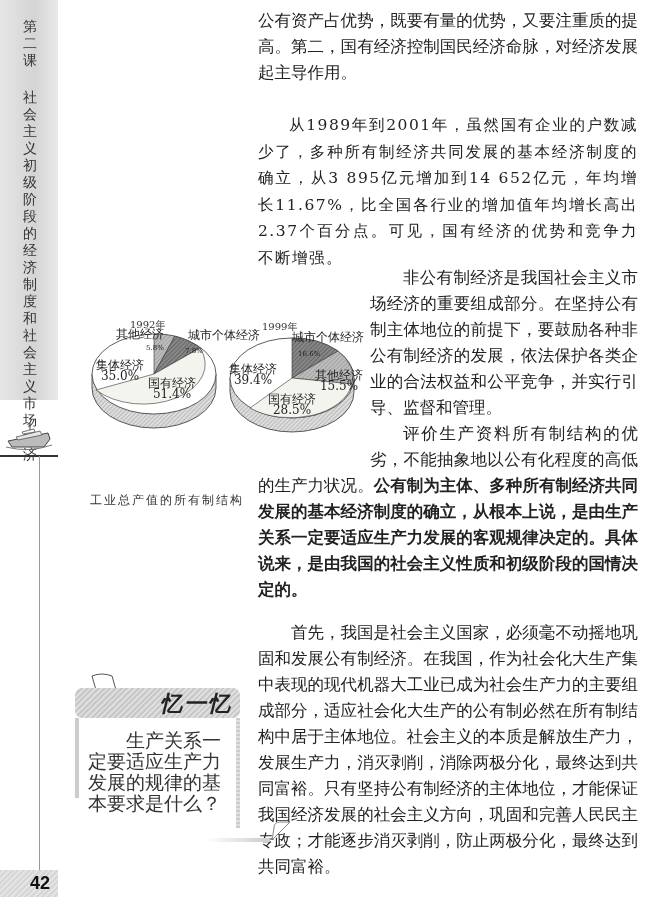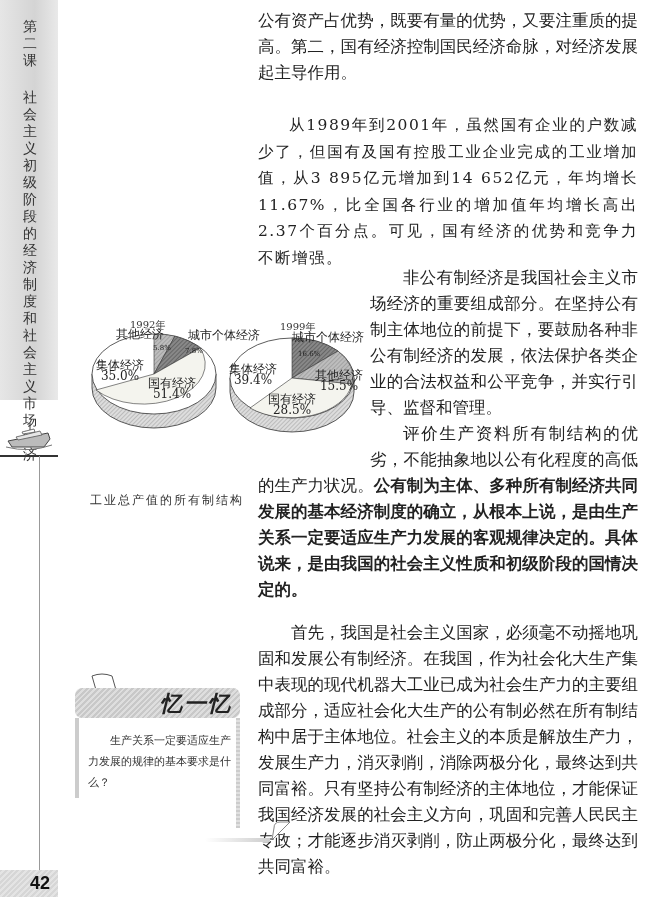--- a/index.html
+++ b/index.html
@@ -29,21 +29,21 @@
   .caption { position:absolute; left:90px; top:492px; font-size:12px; letter-spacing:2px; color:#333;
              font-family:"DejaVu Serif", serif; }
   .recall-box { position:absolute; left:60px; top:650px; width:180px; height:205px; }
   .recall-banner { position:absolute; left:15px; top:38px; width:165px; height:30px;
                    background:repeating-linear-gradient(135deg,#c8c8c8 0 2px,#dedede 2px 4px);border-radius:7px; }
   .recall-title { position:absolute; right:8px; top:1px; font-size:22px; font-style:italic; font-weight:bold;
                   color:#222; letter-spacing:2px; }
   .recall-left { position:absolute; left:15px; top:68px; width:4px; height:80px; background:#ccc; }
   .recall-right { position:absolute; left:176px; top:68px; width:4px; height:110px;
                   background:repeating-linear-gradient(0deg,#ccc 0 2px,#e0e0e0 2px 4px); }
-  .recall-text { position:absolute; left:28px; top:80px; width:145px; font-size:11px; line-height:21px; color:#333; }
+  .recall-text { position:absolute; left:28px; top:80px; width:145px; font-size:19px; line-height:21px; color:#333; }
   .recall-bottom { position:absolute; left:145px; top:188px; width:65px; height:4px;
                    background:linear-gradient(90deg,#fff,#ccc); }
   .fold { position:absolute; left:210px; top:170px; width:22px; height:22px; }
 </style>
 </head>
 <body>
 
 <div class="side-band">
   <div class="side-title">
     <span>第二课</span>
@@ -60,36 +60,36 @@
   <path d="M2 32 Q25 38 48 30" fill="none" stroke="#777"></path>
 </svg>
 <div class="hline"></div>
 <div class="vline"></div>
 <div class="page-num-box">
   <span class="page-num">42</span>
 </div>
 
 <div class="para" style="left:258px; top:8px; width:380px;">公有资产占优势，既要有量的优势，又要注重质的提高。第二，国有经济控制国民经济命脉，对经济发展起主导作用。</div>
 
-<div class="para p-song indent" style="left:258px; top:112px; width:380px; font-size:15.5px; line-height:26.5px;">从1989年到2001年，虽然国有企业的户数减少了，但国有及国有控股工业企业完成的工业增加值，从3 895亿元增加到14 652亿元，年均增长11.67%，比全国各行业的增加值年均增长高出2.37个百分点。可见，国有经济的优势和竞争力不断增强。</div>
+<div class="para p-song indent" style="left:258px; top:112px; width:380px; font-size:15.5px; line-height:26.5px;">从1989年到2001年，虽然国有企业的户数减少了，多种所有制经济共同发展的基本经济制度的确立，从3 895亿元增加到14 652亿元，年均增长11.67%，比全国各行业的增加值年均增长高出2.37个百分点。可见，国有经济的优势和竞争力不断增强。</div>
 
 <div class="para indent" style="left:370px; top:265px; width:268px;">非公有制经济是我国社会主义市场经济的重要组成部分。在坚持公有制主体地位的前提下，要鼓励各种非公有制经济的发展，依法保护各类企业的合法权益和公平竞争，并实行引导、监督和管理。</div>
 
 <div class="para indent" style="left:370px; top:421px; width:268px; height:52px; overflow:hidden;">
   <span>评价生产资料所有制结构的优劣，不能抽象地以公有化程度的高低为标准，而要看它是否适合现实的生产力状况。</span>
 </div>
 <div class="para" style="left:258px; top:473px; width:380px;">
   <span>的生产力状况。</span><span class="bold">公有制为主体、多种所有制经济共同发展的基本经济制度的确立，从根本上说，是由生产关系一定要适应生产力发展的客观规律决定的。具体说来，是由我国的社会主义性质和初级阶段的国情决定的。</span>
 </div>
 
 <div class="para indent" style="left:258px; top:620px; width:380px;">首先，我国是社会主义国家，必须毫不动摇地巩固和发展公有制经济。在我国，作为社会化大生产集中表现的现代机器大工业已成为社会生产力的主要组成部分，适应社会化大生产的公有制必然在所有制结构中居于主体地位。社会主义的本质是解放生产力，发展生产力，消灭剥削，消除两极分化，最终达到共同富裕。只有坚持公有制经济的主体地位，才能保证我国经济发展的社会主义方向，巩固和完善人民民主专政；才能逐步消灭剥削，防止两极分化，最终达到共同富裕。</div>
 
 <div class="chart-area">
   <span class="chart-title" style="left:40px; top:0px;">1992年</span>
-  <span class="chart-title" style="left:172px; top:2px;margin-left:18px;">1999年</span>
+  <span class="chart-title" style="left:172px; top:2px;">1999年</span>
 
   <svg width="265" height="140" style="position:absolute; left:0; top:0;">
     <defs>
       <pattern id="hatch" width="3" height="3" patternUnits="userSpaceOnUse" patternTransform="rotate(45)">
         <rect width="3" height="3" fill="#bdbdbd"></rect>
           <line x1="0" y1="0" x2="0" y2="3" stroke="#888" stroke-width="1"></line>
       </pattern>
       <pattern id="hatchDark" width="3" height="3" patternUnits="userSpaceOnUse" patternTransform="rotate(45)">
         <rect width="3" height="3" fill="#888"></rect>
           <line x1="0" y1="0" x2="0" y2="3" stroke="#444" stroke-width="1"></line>
@@ -108,21 +108,21 @@
 
     <path d="M140 60 L140 74 A62 40 0 0 0 264 74 L264 60 Z" fill="url(#side)" stroke="#333" stroke-width="0.8"></path>
     <ellipse cx="202" cy="60" rx="62" ry="40" fill="#fff" stroke="#333" stroke-width="0.8"></ellipse>
     <path d="M202 60 L202 20 A62 40 0 0 1 248 33 Z" fill="url(#hatchDark)" stroke="#333" stroke-width="0.6"></path>
     <path d="M202 60 L248 33 A62 40 0 0 1 262 66 Z" fill="url(#hatch)" stroke="#333" stroke-width="0.6"></path>
     <path d="M202 60 L262 66 A62 40 0 0 1 160 90 Z" fill="#f4f4ee" stroke="#333" stroke-width="0.6"></path>
   </svg>
 
   <span class="pie-label" style="left:26px; top:11px;">其他经济</span>
   <span class="pie-label" style="left:98px; top:12px;">城市个体经济</span>
-  <span class="pie-label" style="left:56px; top:25px; font-size:7px;margin-left:7px;">5.8%</span>
+  <span class="pie-label" style="left:56px; top:25px; font-size:7px;">5.8%</span>
   <span class="pie-label" style="left:95px; top:28px; font-size:7px;">7.8%</span>
   <span class="pie-label" style="left:6px; top:42px;"><span>集体经济</span><br><span>35.0%</span></span>
   <span class="pie-label" style="left:58px; top:60px;"><span>国有经济</span><br><span>51.4%</span></span>
 
   <span class="pie-label" style="left:202px; top:14px;">城市个体经济</span>
   <span class="pie-label" style="left:208px; top:31px; font-size:7px;">16.6%</span>
   <span class="pie-label" style="left:139px; top:46px;"><span>集体经济</span><br><span>39.4%</span></span>
   <span class="pie-label" style="left:225px; top:52px;"><span>其他经济</span><br><span>15.5%</span></span>
   <span class="pie-label" style="left:178px; top:76px;"><span>国有经济</span><br><span>28.5%</span></span>
 </div>

